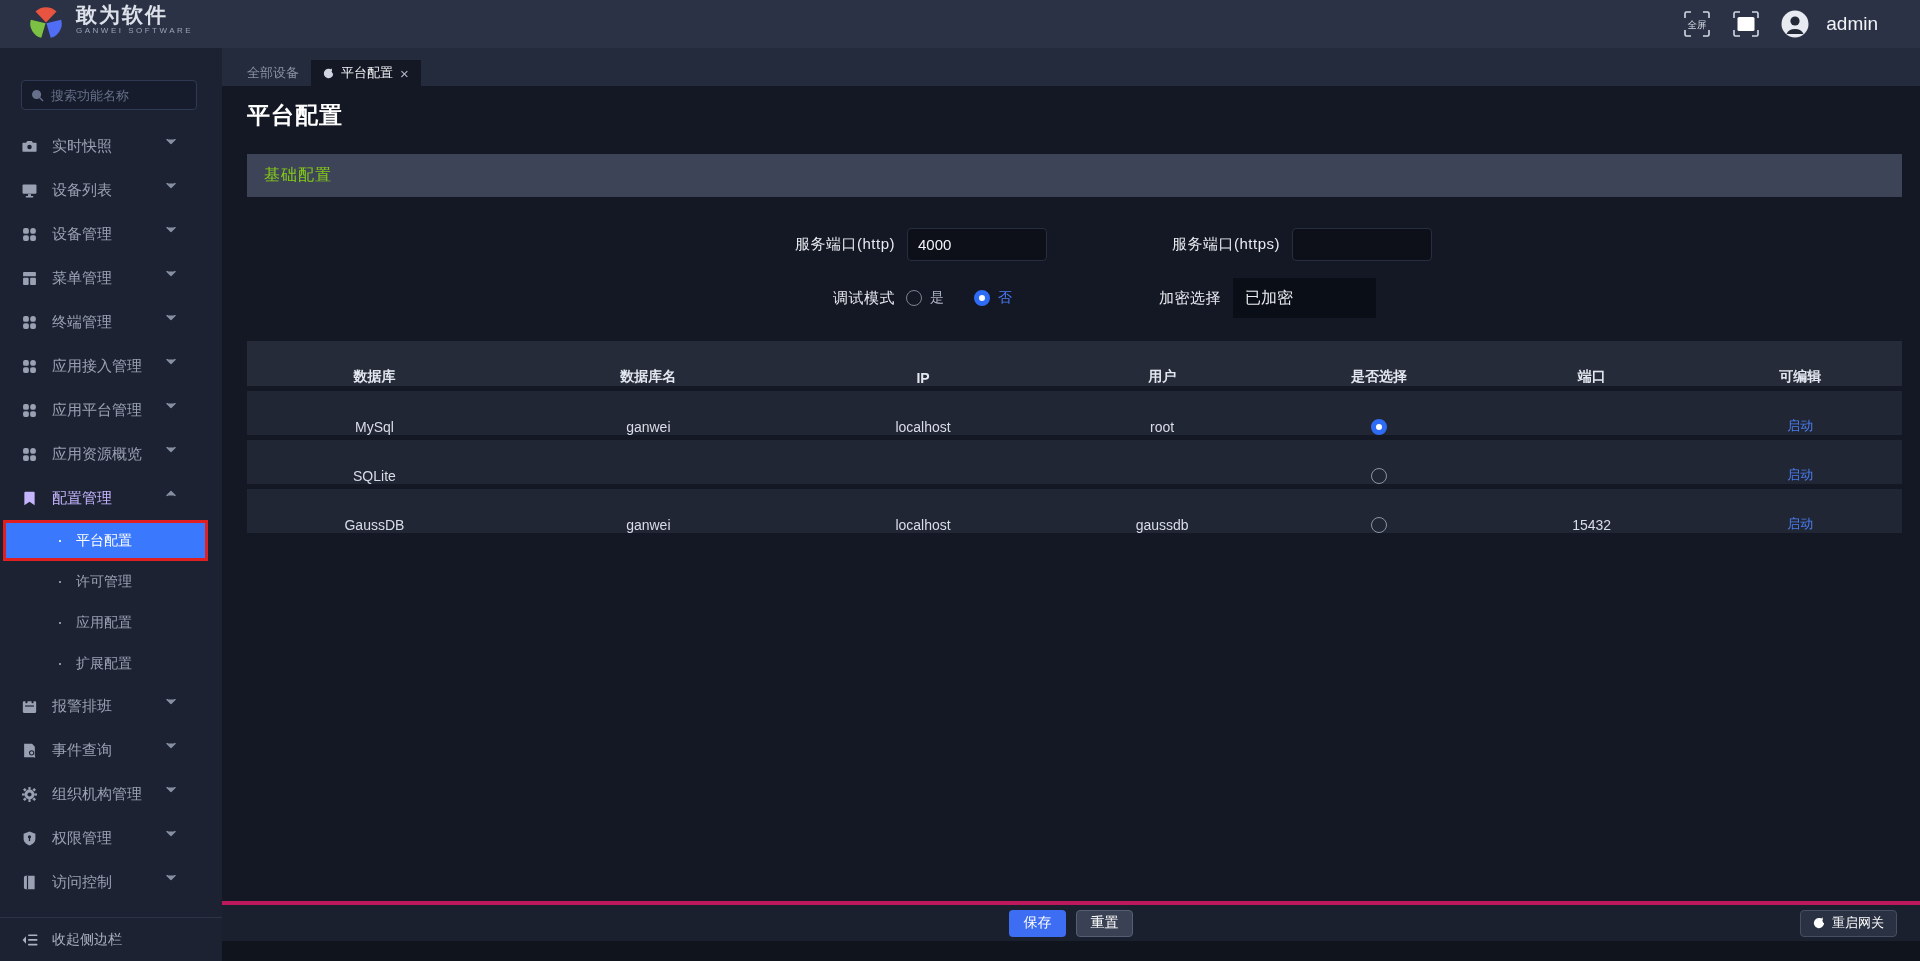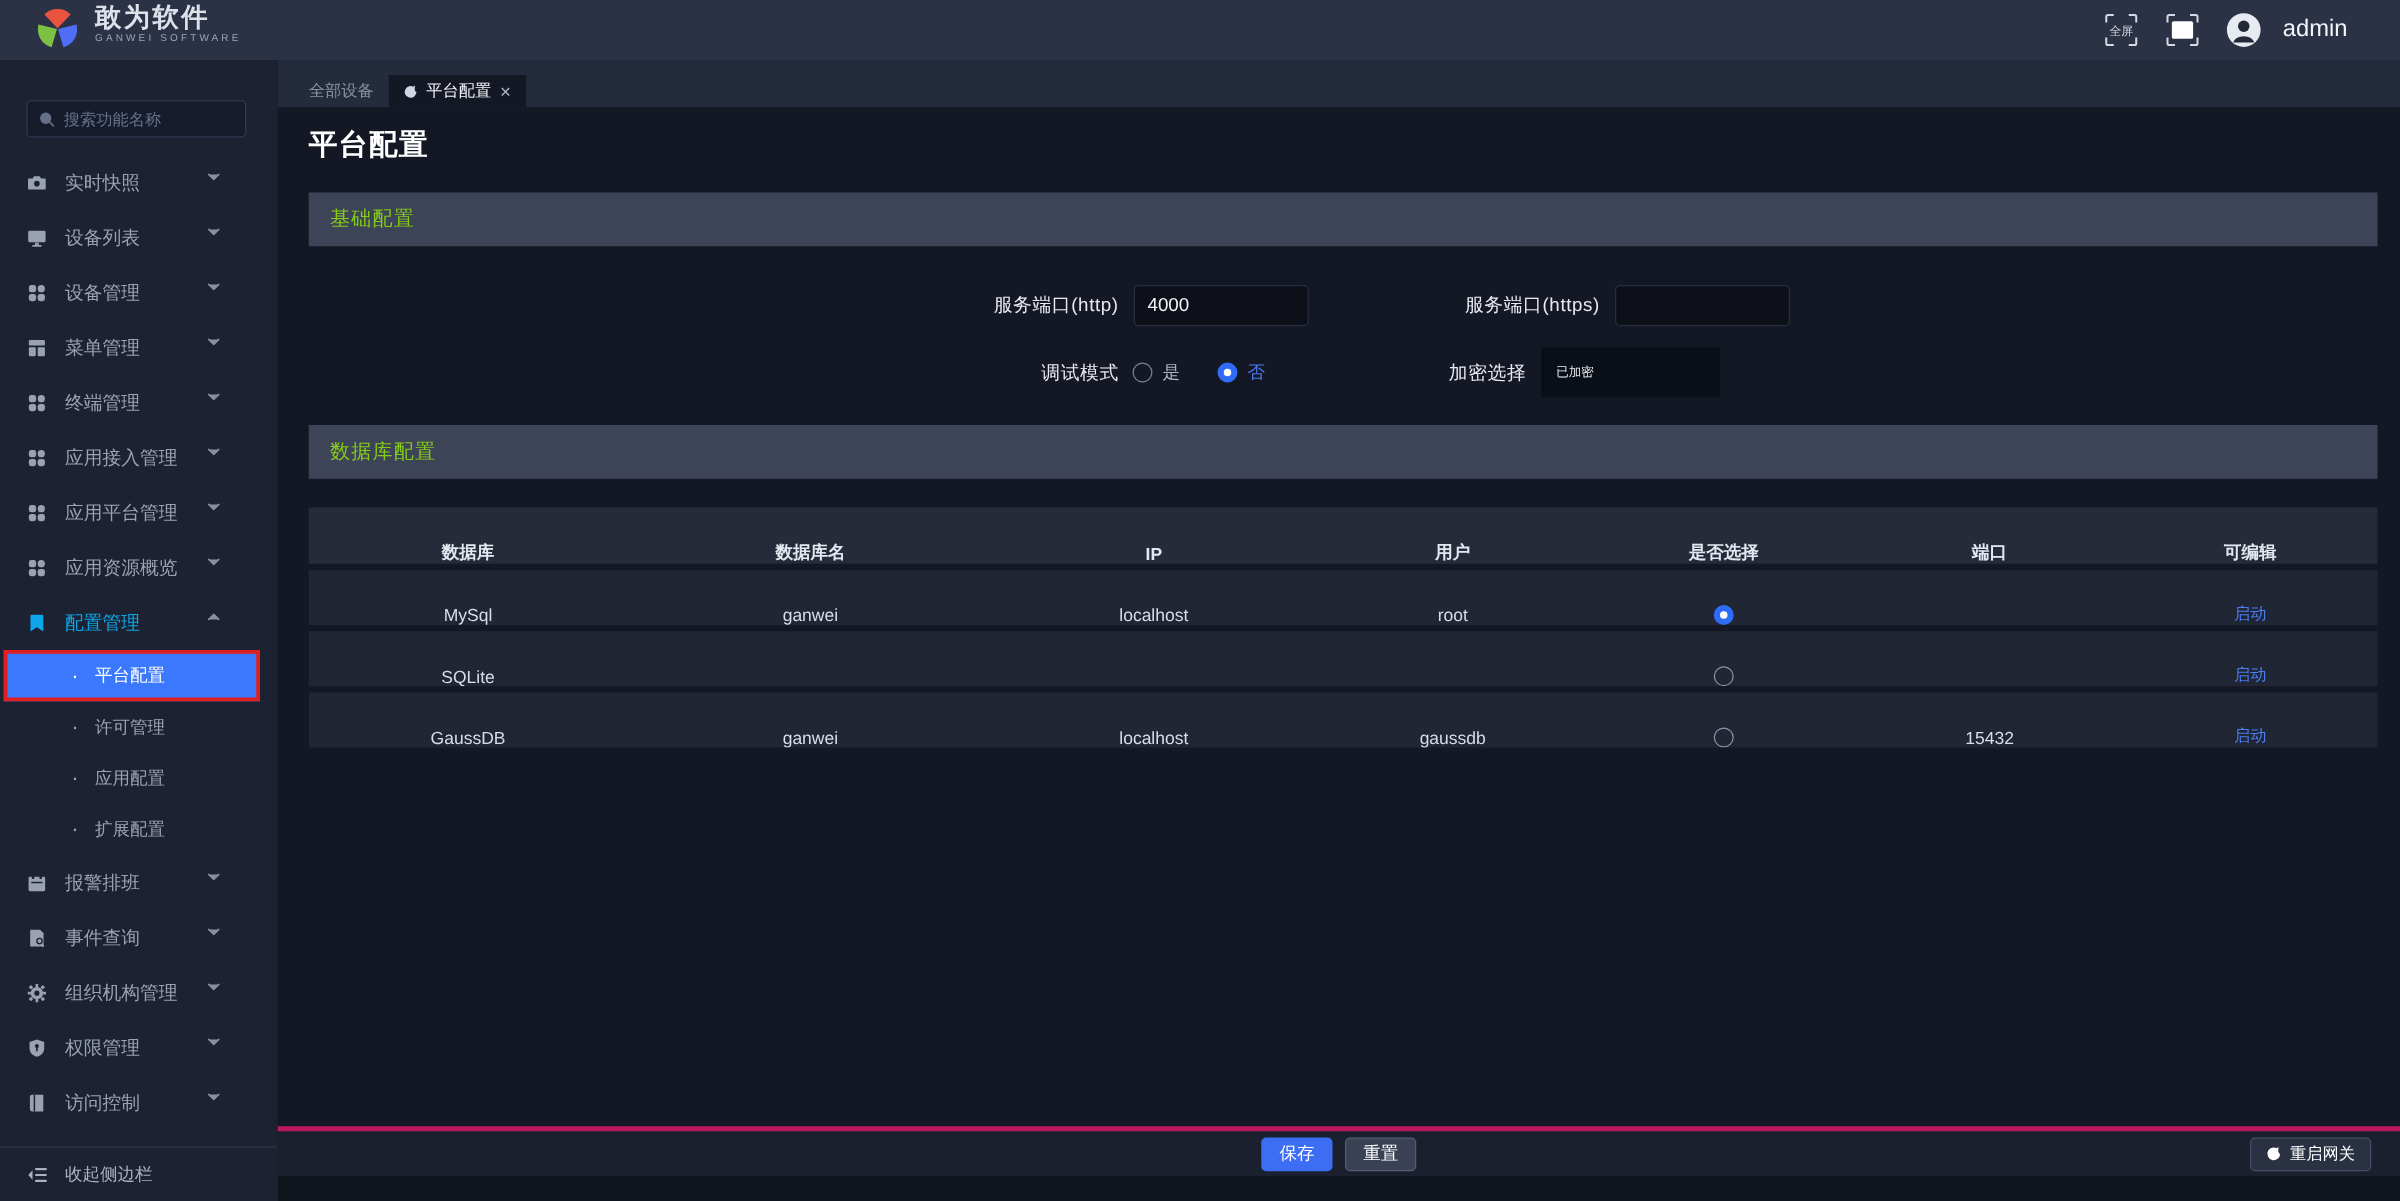--- a/index.html
+++ b/index.html
@@ -20,21 +20,21 @@
   
   .side { position:absolute; left:0; top:48px; width:222px; bottom:0; background:#1c2231; z-index:20; }
   .search { position:absolute; left:21px; top:32px; width:176px; height:30px; background:#161c2b;
     border:1px solid #2e3a54; border-radius:4px; display:flex; align-items:center; padding:0 9px; gap:7px; color:#66708a; }
   .search input { flex:1; background:transparent; border:none; outline:none; color:#c6ccd9; font-size:13px; width:110px; }
   .search input::placeholder { color:#66708a; }
   .menu { position:absolute; left:0; top:76px; right:0; bottom:44px; overflow:hidden; }
   .side-item { height:44px; display:flex; align-items:center; padding-left:22px; color:#99a1b3; font-size:15px; cursor:pointer; position:relative; }
   .side-item .icon { width:15px; height:15px; display:inline-flex; margin-right:15px; }
   .side-item .chev { position:absolute; right:26px; top:50%; transform:translateY(-50%); color:#8790a2; }
-  .side-item.active { color:#0ea5e9;font-family:Liberation Serif, serif; }
+  .side-item.active { color:#c4b5fd;font-family:Liberation Serif, serif; }
   .sub-item { height:41px; display:flex; align-items:center; padding-left:57px; color:#9aa2b4; font-size:14px; cursor:pointer; }
   .sub-item .dot { margin-right:13px; font-size:18px; }
   .sub-item.selected { background:#3a78fd; color:#ffffff; border:3px solid #e02020; margin-left:3px; margin-right:14px; padding-left:51px; }
   .side-foot { position:absolute; left:0; right:0; bottom:0; height:44px; border-top:1px solid #2c3447;
     display:flex; align-items:center; padding-left:22px; gap:14px; color:#aab1c1; font-size:14px; cursor:pointer; background:#1c2231; }
   .side-foot .icon { width:16px; height:12px; display:inline-flex; }
 
   
   .tabbar { position:absolute; left:222px; top:48px; right:0; height:38px; background:#242b3c;
     display:flex; align-items:flex-end; padding-left:13px; }
@@ -56,21 +56,21 @@
   .w1 { width:648px; }
   .fin { width:140px; height:33px; margin-left:12px; background:#0d1019; border:1px solid #272e40;
     border-radius:4px; color:#f0f2f6; font-size:15px; padding:0 10px; outline:none;
     font-family:"Liberation Sans","DejaVu Sans",sans-serif; }
   .radios { display:flex; align-items:center; padding-left:11px; width:117px; gap:30px; }
   .ropt { display:flex; align-items:center; gap:8px; font-size:14px; color:#aeb6c6; cursor:pointer; }
   .rdo { width:16px; height:16px; border-radius:50%; border:1.5px solid #7a8396; background:transparent; }
   .ropt.sel { color:#4a7cf5; }
   .ropt.sel .rdo { border:5px solid #2f6cf6; background:#ffffff; }
   .selbox { width:143px; height:40px; margin-left:12px; background:#0a0e16; color:#e8eaf0;
-    font-size:10px; display:flex; align-items:center; padding-left:12px; cursor:pointer; }
+    font-size:16px; display:flex; align-items:center; padding-left:12px; cursor:pointer; }
 
   
   .tbl { margin-top:23px; }
   .trow { display:flex; height:44px; background:#212634; margin-top:5px; align-items:flex-end; }
   .trow.head { height:45px; margin-top:0; background:#262b3a; }
   .tc { text-align:center; font-size:14px; color:#d9dde8; overflow:hidden; }
   .trow.head .tc { font-weight:bold; color:#e3e7ef; }
   .tc:nth-child(1){width:15.4%;} .tc:nth-child(2){width:17.7%;} .tc:nth-child(3){width:15.5%;}
   .tc:nth-child(4){width:13.4%;} .tc:nth-child(5){width:12.8%;} .tc:nth-child(6){width:12.9%;}
   .tc:nth-child(7){width:12.3%;}
@@ -439,21 +439,20 @@
       </span>
       <span class="ropt sel" id="ropt1">
         <span class="rdo"></span>
         <span>否</span>
       </span>
     </div>
     <label class="flabel" style="width:209px">加密选择</label>
     <div class="selbox">已加密</div>
   </div>
 
-  <div class="secbar db">数据库配置</div>
 
   <div class="tbl" id="db-table">
       <div class="trow head">
         <div class="tc">数据库</div>
         <div class="tc">数据库名</div>
         <div class="tc">IP</div>
         <div class="tc">用户</div>
         <div class="tc">是否选择</div>
         <div class="tc">端口</div>
         <div class="tc">可编辑</div>

